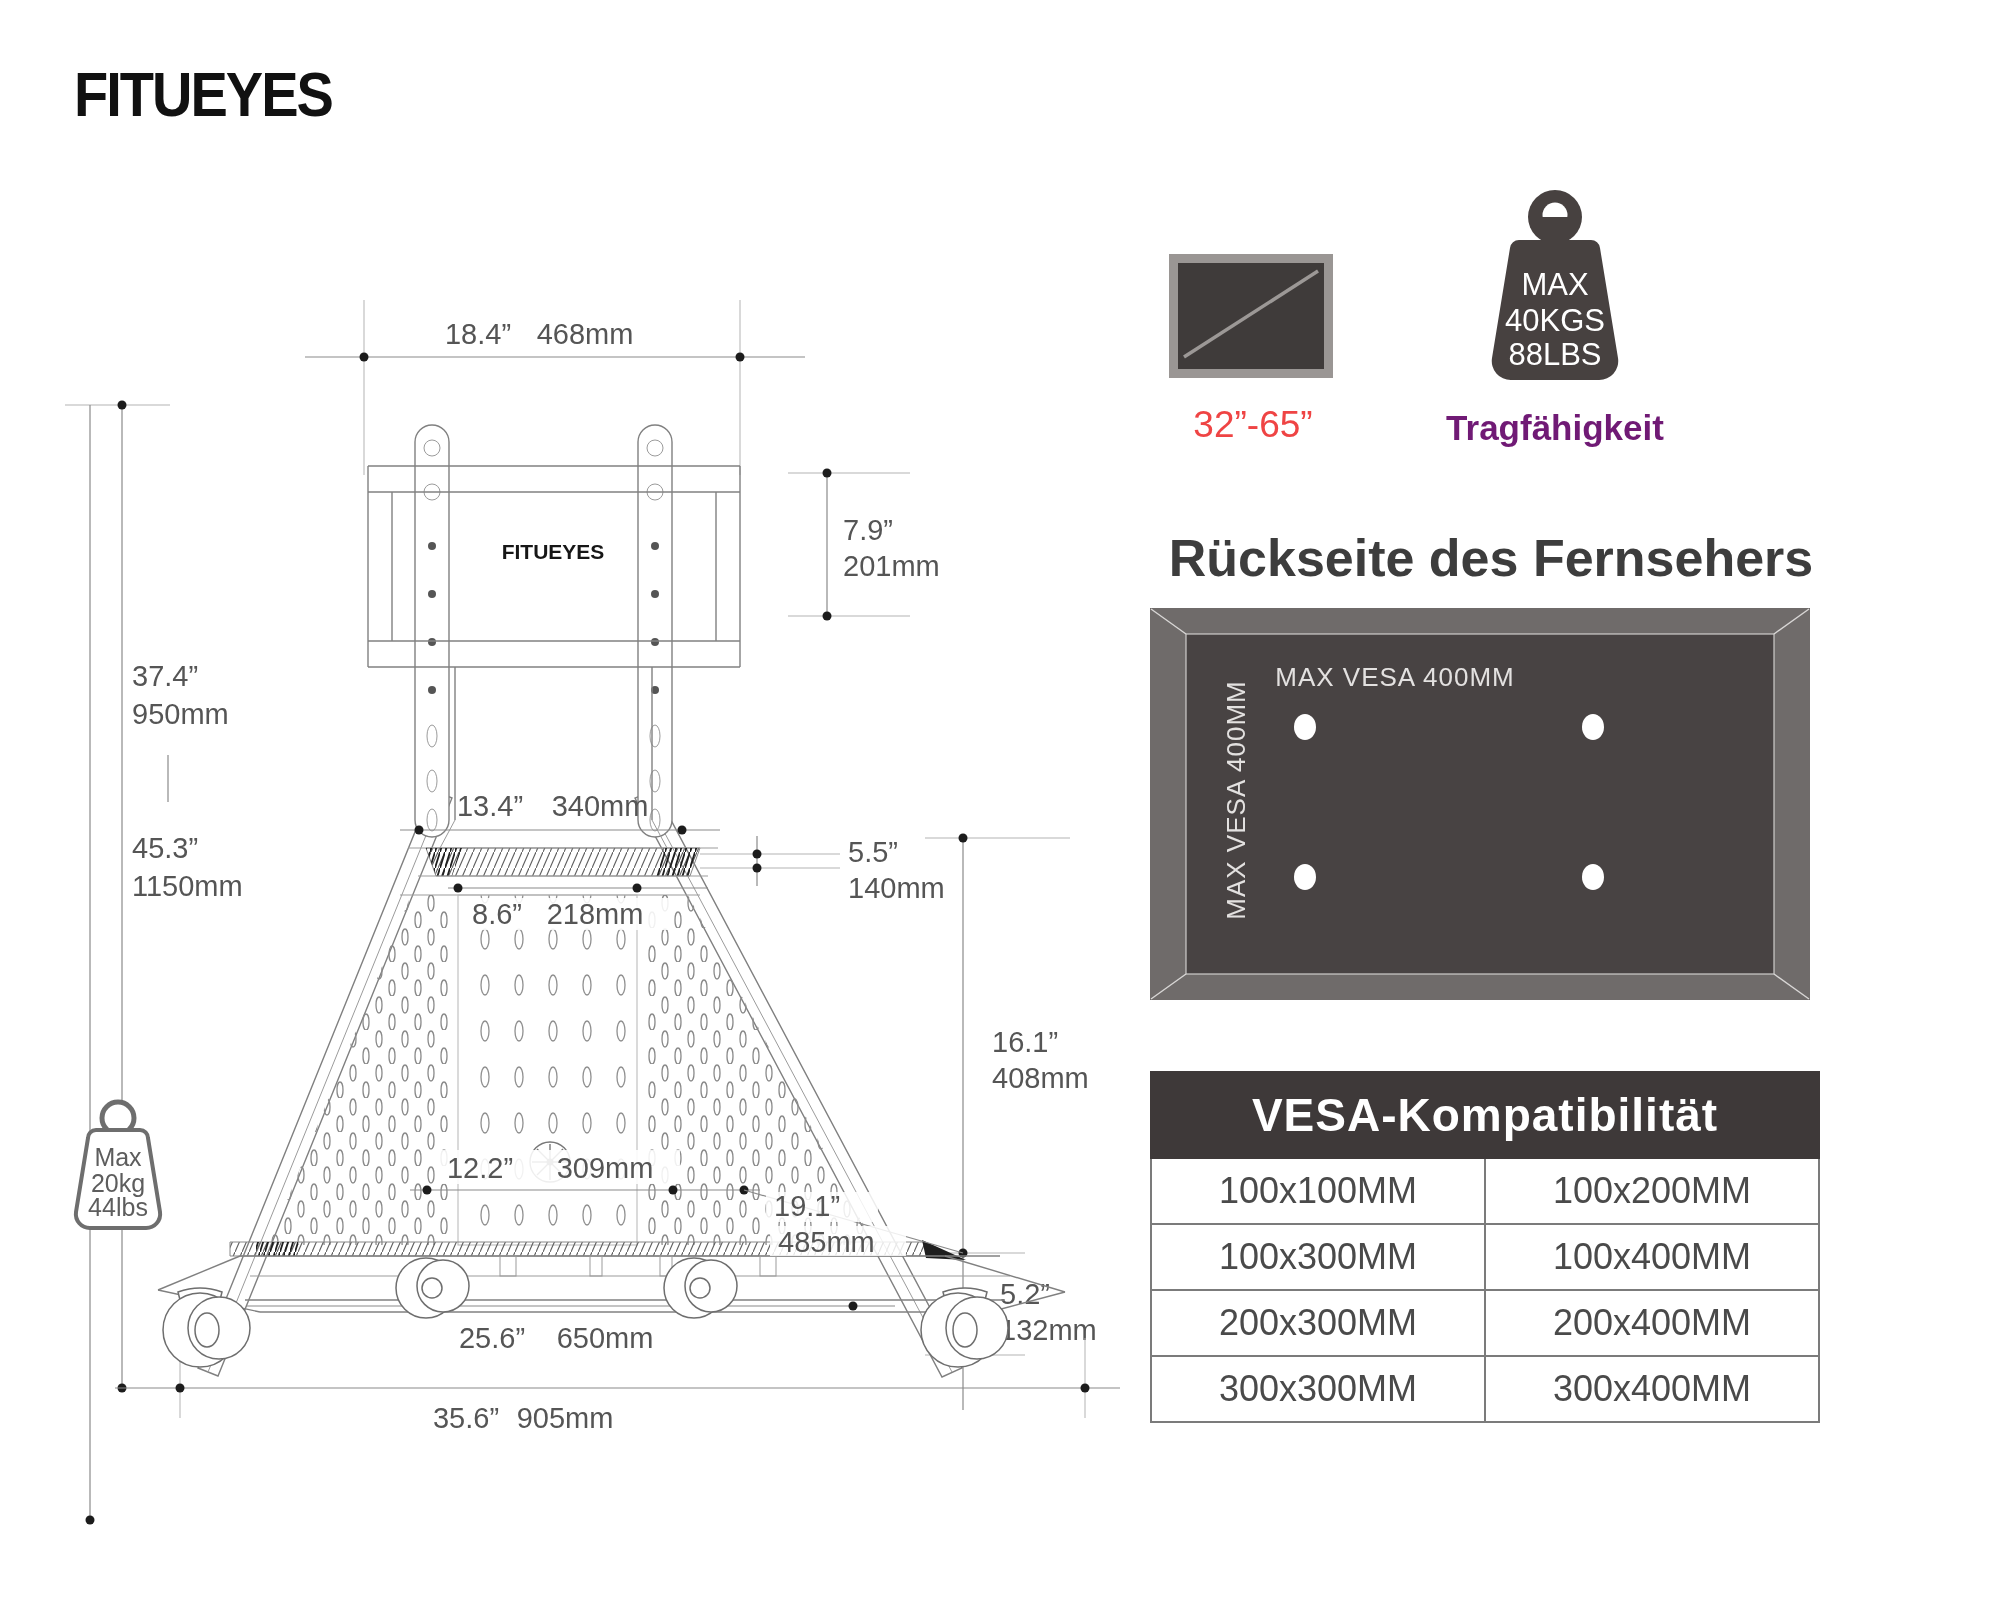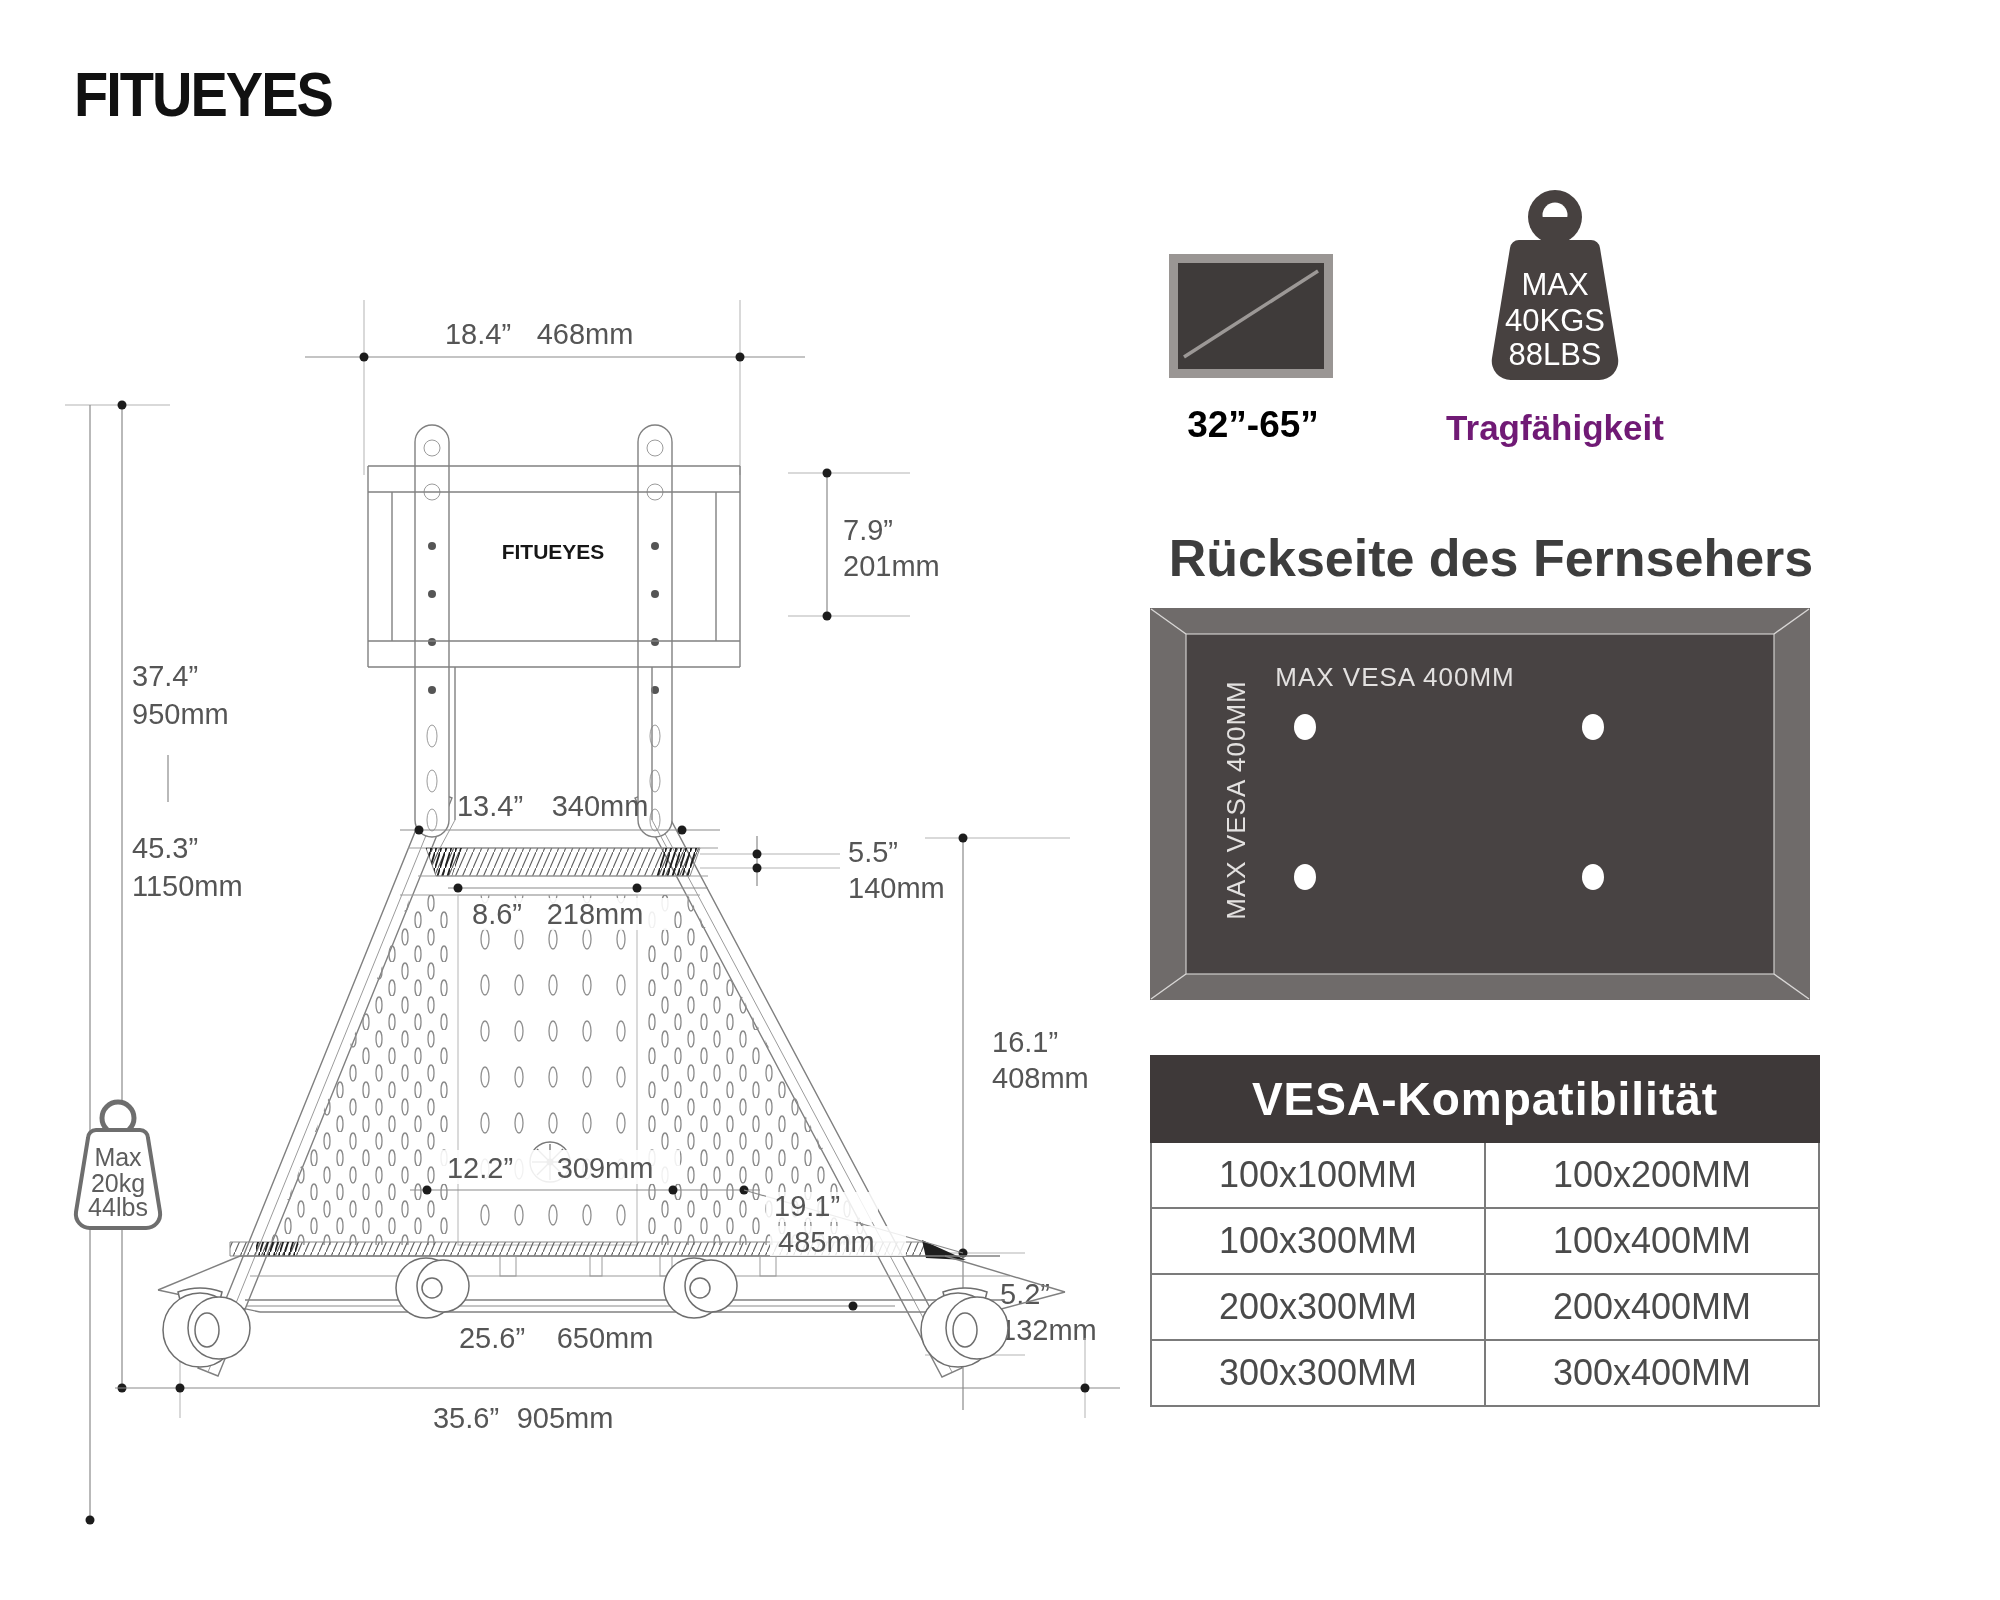--- a/index.html
+++ b/index.html
@@ -14,31 +14,31 @@
   .ext{stroke:#b3b3b3;stroke-width:1;fill:none;}
   .dim{stroke:#8a8a8a;stroke-width:1.2;fill:none;}
   .dot{fill:#1c1c1c;stroke:none;}
   .lbl{font-family:"Liberation Sans",sans-serif;font-size:29px;fill:#555;}
   .lblm{text-anchor:middle;}
   .struct{stroke:#808080;stroke-width:1.4;fill:none;}
   .structw{stroke:#808080;stroke-width:1.4;fill:#ffffff;}
   .thin{stroke:#9b9b9b;stroke-width:1;fill:none;}
   .tv-badge{position:absolute;left:1168px;top:253px;}
   .tv-size{position:absolute;left:1153px;top:404px;width:200px;text-align:center;
-           font-size:37px;font-weight:bold;color:#000000;}
+           font-size:37px;font-weight:normal;color:#ef4444;}
   .wt-badge{position:absolute;left:1455px;top:155px;}
   .wt-label{position:absolute;left:1420px;top:408px;width:270px;text-align:center;
             font-size:35px;font-weight:bold;color:#701a75;}
   .panel-heading{position:absolute;left:1141px;top:528px;width:700px;margin:0;text-align:center;
             font-size:52px;font-weight:bold;color:#3d3d3d;letter-spacing:0px;}
   .back-panel{position:absolute;left:1150px;top:608px;}
   .ptext{font-family:"Liberation Sans",sans-serif;font-size:26px;fill:#e3e1e0;letter-spacing:1px;}
   .vesa{position:absolute;left:1150px;top:1055px;width:670px;}
   .vesa-head{height:88px;background:#3e3939;color:#fff;display:flex;align-items:center;
-             justify-content:center;font-size:46px;font-weight:bold;letter-spacing:1px;}
+             justify-content:center;font-size:46px;font-weight:bold;letter-spacing:1px;margin-top:16px;}
   .vesa-body{display:grid;grid-template-columns:1fr 1fr;border-left:2px solid #7b7b7b;
              border-bottom:0 solid #7b7b7b;}
   .vesa-cell{height:64px;border-right:2px solid #7b7b7b;border-bottom:2px solid #7b7b7b;
              display:flex;align-items:center;justify-content:center;font-size:36px;color:#4a4a4a;
              background:#fff;}
   .fitu-plate{font-family:"Liberation Sans",sans-serif;font-size:21px;font-weight:900;fill:#161616;
               letter-spacing:0px;}
   .wtxt{font-family:"Liberation Sans",sans-serif;fill:#ffffff;font-size:31px;text-anchor:middle;}
   .wtxt2{font-family:"Liberation Sans",sans-serif;fill:#5d5d5d;font-size:25px;text-anchor:middle;}
 </style>

